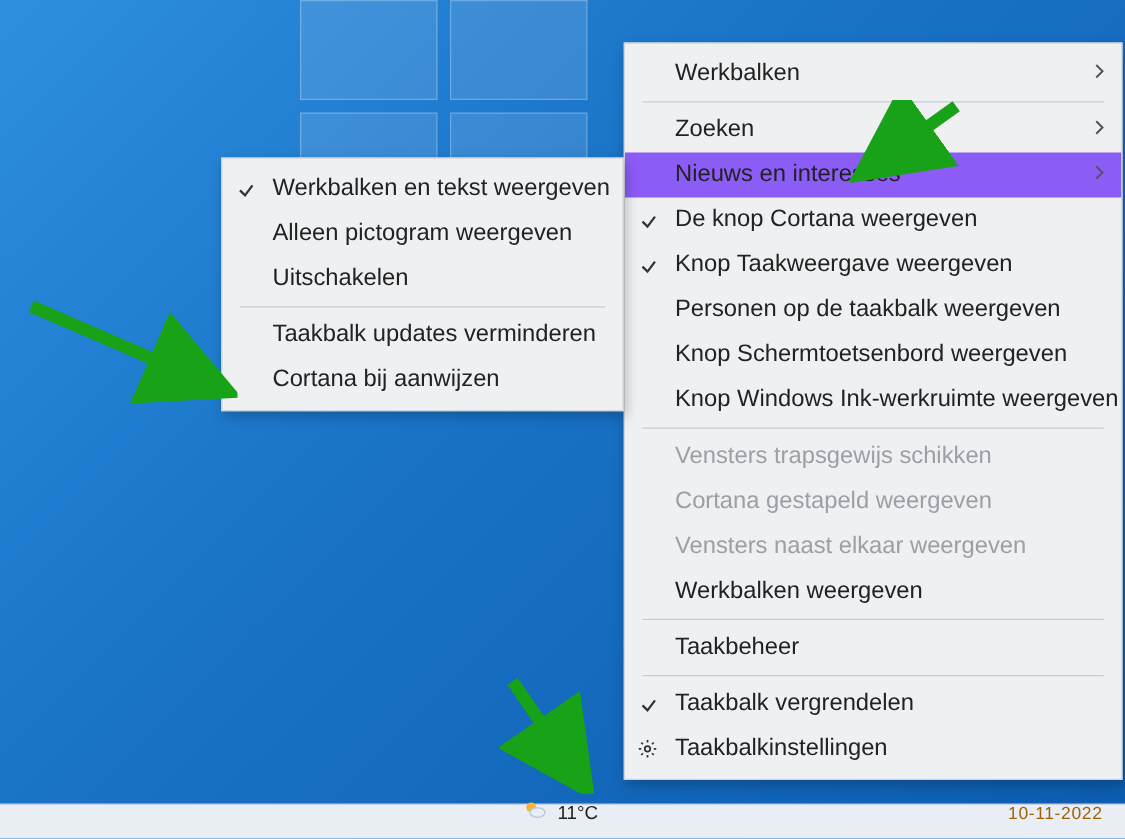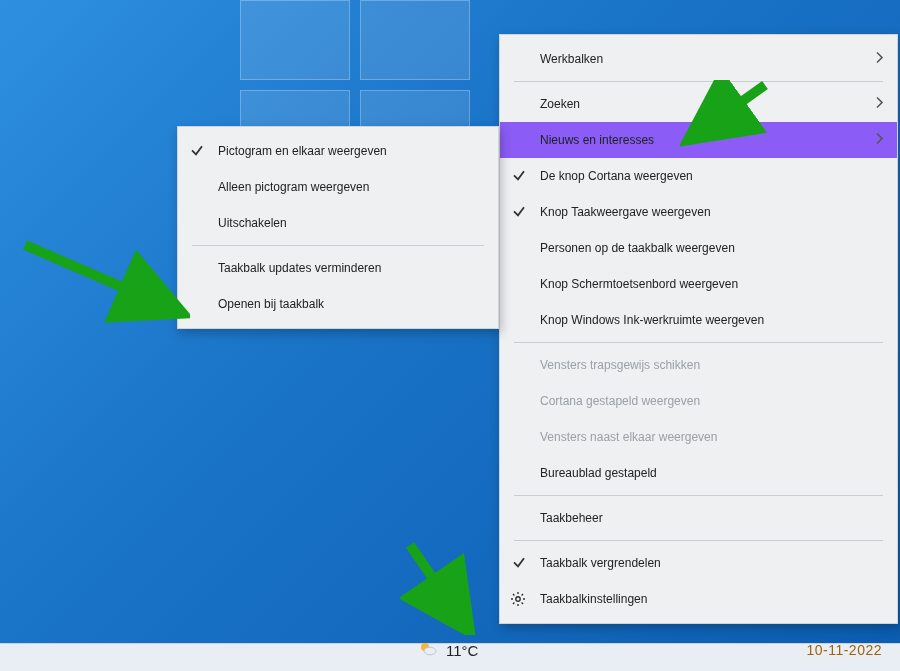--- a/index.html
+++ b/index.html
@@ -79,21 +79,21 @@
     left: 177px; top: 126px;
     width: 322px;
   }
   .item {
     position: relative;
     height: 36px;
     display: flex;
     align-items: center;
     padding-left: 40px;
     padding-right: 30px;
-    font-size: 12px;
+    font-size: 19px;
     white-space: nowrap;
   }
   .item.hover {
     background: #8b5cf6;
   }
   .item.disabled {
     color: #9aa0a6;
     text-align: right;
   }
   .sep {
@@ -192,21 +192,21 @@
     <div class="item disabled">
       <span>Vensters trapsgewijs schikken</span>
     </div>
     <div class="item disabled">
       <span>Cortana gestapeld weergeven</span>
     </div>
     <div class="item disabled">
       <span>Vensters naast elkaar weergeven</span>
     </div>
     <div class="item">
-      <span>Bureaublad gestapeld</span>
+      <span>Werkbalken weergeven</span>
     </div>
     <div class="sep"></div>
     <div class="item">
       <span>Taakbeheer</span>
     </div>
     <div class="sep"></div>
     <div class="item">
       <span class="check">
         <svg width="14" height="14" viewBox="0 0 14 14">
             <path d="M2 7 L6 11 L12 3" stroke="currentColor" stroke-width="1.8" fill="none"></path>
@@ -225,34 +225,34 @@
     </div>
   </div>
 
   <div class="menu menu-sub">
     <div class="item">
       <span class="check">
         <svg width="14" height="14" viewBox="0 0 14 14">
             <path d="M2 7 L6 11 L12 3" stroke="currentColor" stroke-width="1.8" fill="none"></path>
           </svg>
       </span>
-      <span>Pictogram en elkaar weergeven</span>
+      <span>Werkbalken en tekst weergeven</span>
     </div>
     <div class="item">
       <span>Alleen pictogram weergeven</span>
     </div>
     <div class="item">
       <span>Uitschakelen</span>
     </div>
     <div class="sep"></div>
     <div class="item">
       <span>Taakbalk updates verminderen</span>
     </div>
     <div class="item">
-      <span>Openen bij taakbalk</span>
+      <span>Cortana bij aanwijzen</span>
     </div>
   </div>
 
   <div class="taskbar">
     <div class="weather">
       <span>
         <svg width="24" height="24" viewBox="0 0 24 24">
           <circle cx="9" cy="10" r="4" fill="#f7b733"></circle>
           <ellipse cx="14" cy="14" rx="6" ry="3.8" fill="#e8eef5" stroke="#b9c7d6"></ellipse>
         </svg>

